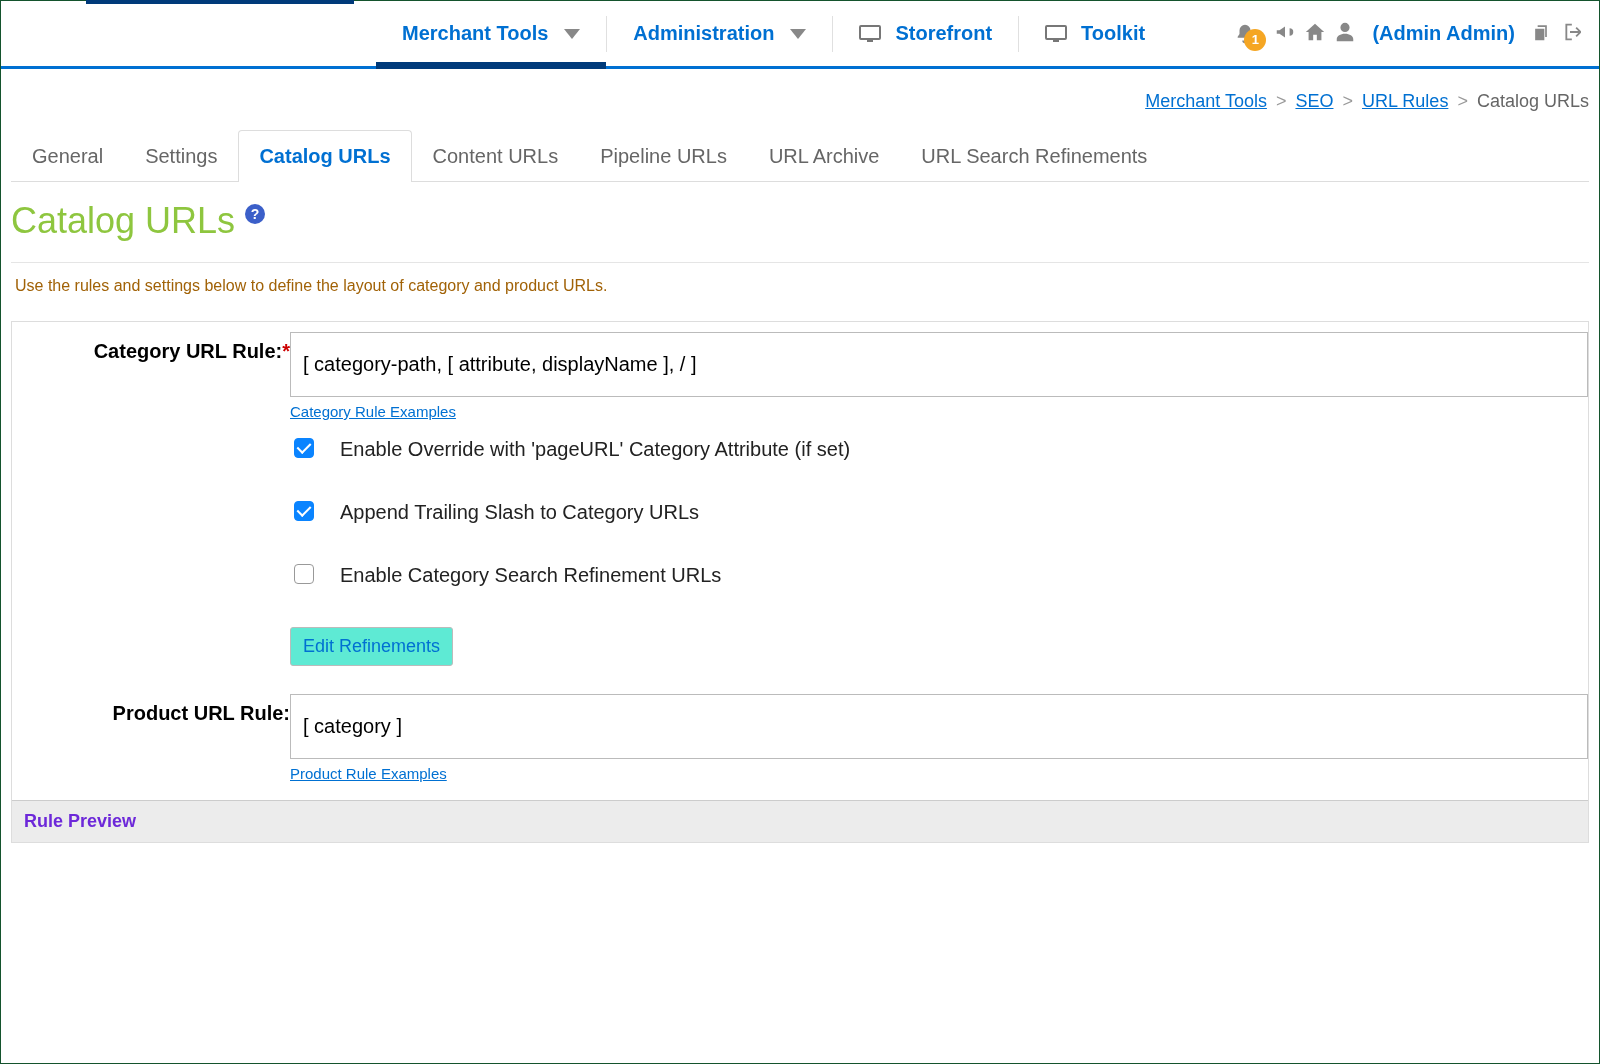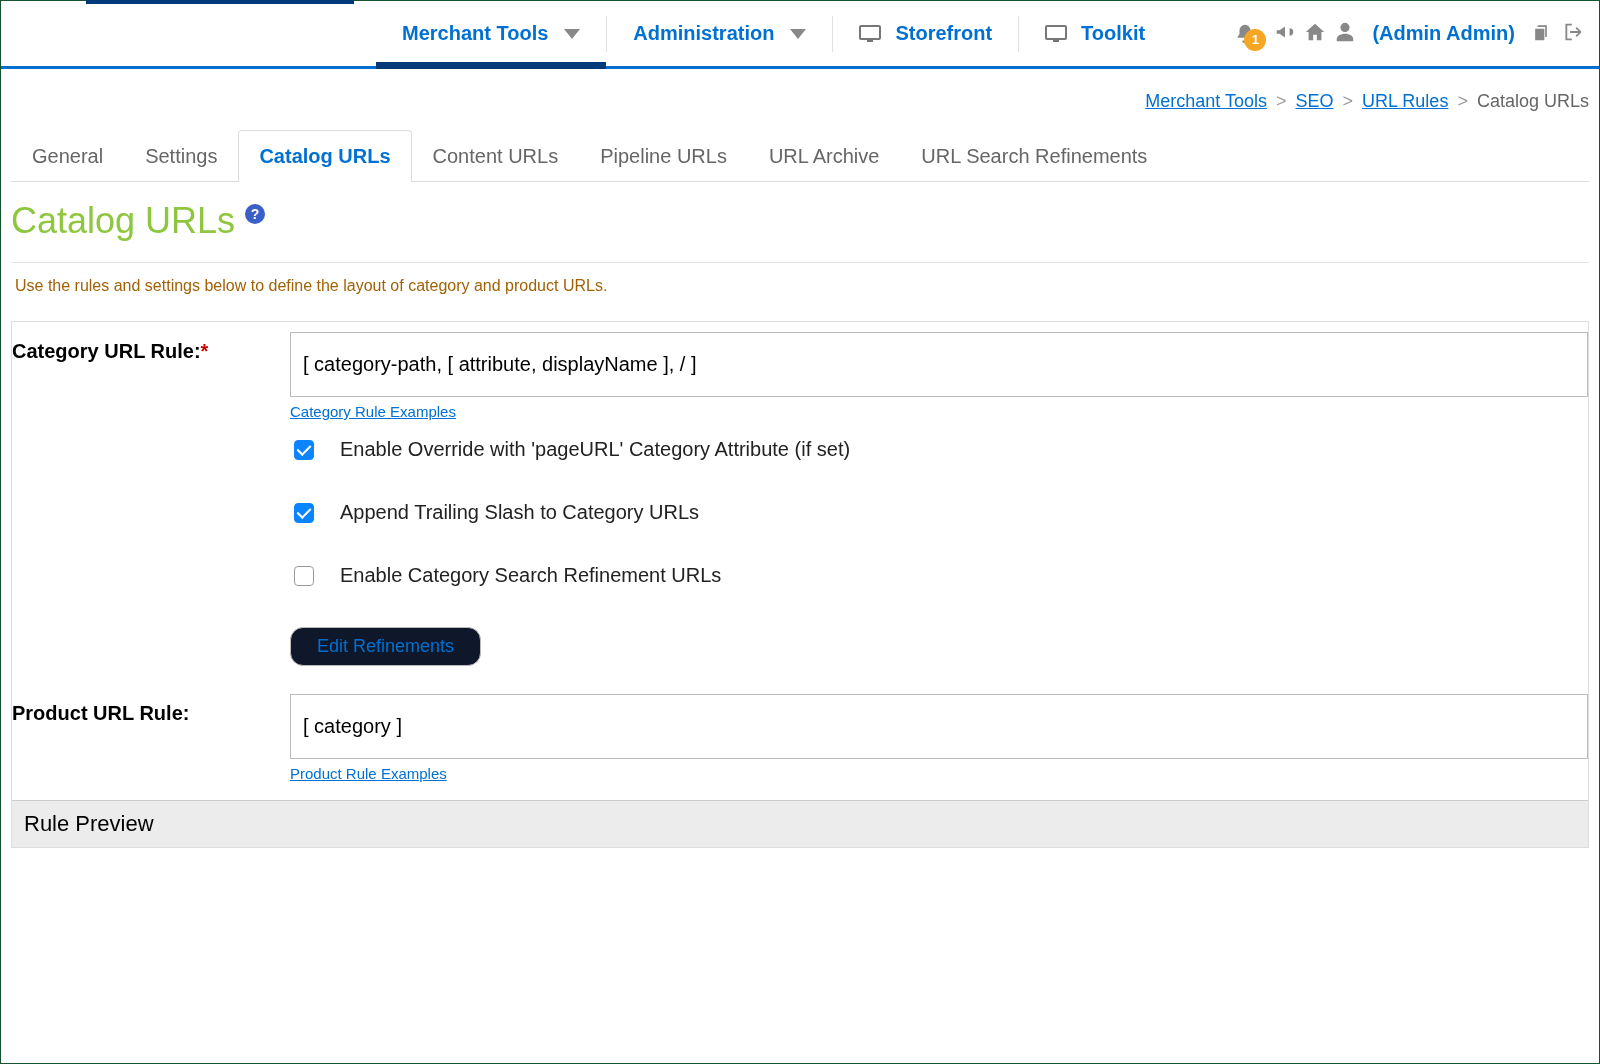--- a/index.html
+++ b/index.html
@@ -150,21 +150,21 @@
 .desc { padding: 4px 14px 26px 14px; color: #a16207; font-size: 16px; }
 
 
 .form-wrap { border: 1px solid #ddd; margin: 0 10px 0 10px; }
 .form-row {
   display: flex;
   padding: 10px 0 0 0;
 }
 .form-label {
   width: 278px;
-  text-align: left;
+  text-align: right;
   font-size: 20px;
   font-weight: 700;
   color: #000;
   padding-top: 8px;
 }
 .req { color: #cc0000; }
 .form-field {
   flex: 1;
   padding-right: 0;
 }
@@ -178,21 +178,20 @@
 .examples-link {
   display: inline-block;
   color: #0070d2;
   text-decoration: underline;
   font-size: 15px;
   margin: 6px 0 18px 0;
   text-align: center;
 }
 .chk-row {
   display: flex;
-  align-items: center;
   margin: 0 0 40px 4px;
 }
 .chk {
   appearance: none;
   width: 20px; height: 20px;
   border: 1.5px solid #999;
   border-radius: 4px;
   margin-right: 26px;
   cursor: pointer;
   position: relative;
@@ -207,36 +206,36 @@
   position: absolute;
   left: 5px; top: 1px;
   width: 6px; height: 11px;
   border: solid #fff;
   border-width: 0 2.5px 2.5px 0;
   transform: rotate(45deg);
 }
 .chk-label { font-size: 20px; color: #222; }
 .btn {
   display: inline-block;
-  background: #0f172a;
+  background: #5eead4;
   border: 1px solid #bbb;
   color: #0070d2;
-  padding: 8px 26px;
+  padding: 8px 12px;
   font-size: 18px;
-  border-radius: 13px;
+  border-radius: 3px;
   cursor: pointer;
   margin-bottom: 18px;
 }
 .preview-bar {
   background: #ececec;
   border-top: 1px solid #ccc;
   padding: 10px 12px;
-  font-size: 22px;
-  font-weight: 400;
-  color: #000000;
+  font-size: 18px;
+  font-weight: 700;
+  color: #6d28d9;
 }
 </style>
 </head>
 <body>
 
 <div class="outer">
 
   <div class="topnav">
     <div class="topnav-left-blue"></div>
     <div class="topnav-main">

